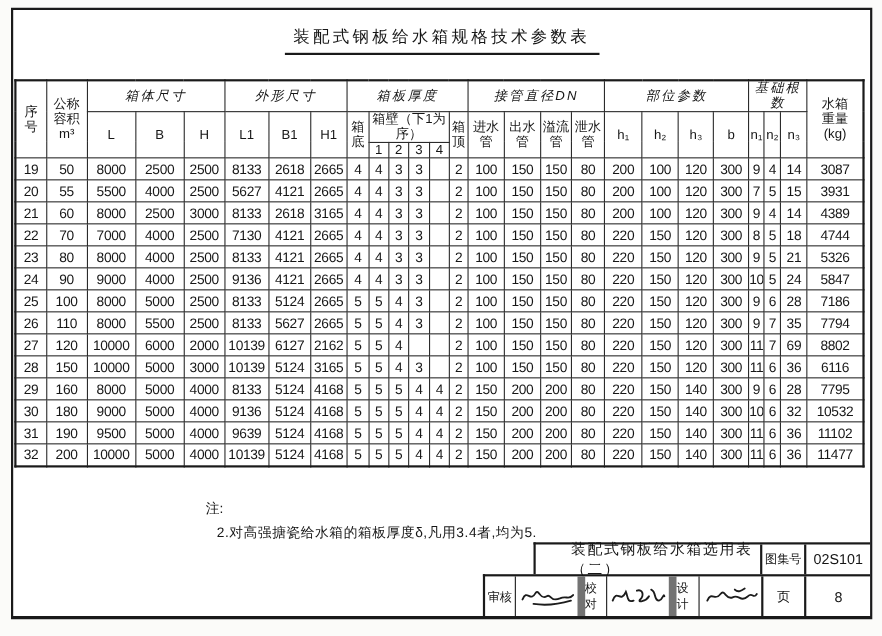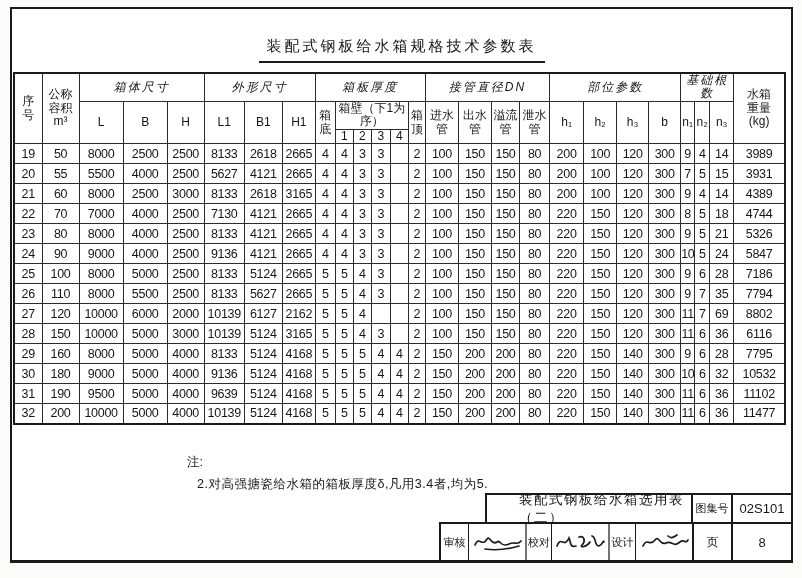--- a/index.html
+++ b/index.html
@@ -11,21 +11,21 @@
     position: relative;
     overflow: hidden;
   }
   .sheet {
     position: absolute; left: 10px; top: 7px;
     width: 783px; height: 556px;
     border: 2px solid #1a1a1a; border-bottom-width: 3px;
     background: #fff;
   }
   
-  .title-wrap { position: absolute; top: 28px; left: 0; width: 100%; text-align: center; }
+  .title-wrap { position: absolute; top: 15px; left: 0; width: 100%; text-align: center; }
   .doc-title {
     display: inline-block; font-size: 15px; letter-spacing: 3px;
     padding: 0 8px 5px; border-bottom: 2px solid #1a1a1a; font-weight: 500;
   }
   
   table.spec {
     position: absolute; left: 1px; top: 63px; width: 773px;
     border-collapse: collapse; table-layout: fixed;
     border: 2px solid #1a1a1a;
   }
@@ -56,21 +56,21 @@
     border: 2px solid #1a1a1a; border-right: none; border-bottom: none;
   }
   .tb-row2 {
     display: flex; height: 38px;
     border-top: 2px solid #1a1a1a; border-left: 2px solid #1a1a1a;
   }
   .tb-cell { display: flex; align-items: center; justify-content: center; }
   .tb-title { flex: 1; font-size: 13.5px; letter-spacing: 1.5px; font-weight: 500; padding-left: 32px; }
   .tb-lbl  { width: 40px; font-size: 11px; border-left: 2px solid #1a1a1a; }
   .tb-val  { width: 60px; font-size: 13px; border-left: 2px solid #1a1a1a; }
-  .tb-lbl2 { width: 27px; font-size: 11px; border-left: 2px solid #737373; }
+  .tb-lbl2 { width: 27px; font-size: 11px; border-left: 7px solid #737373; }
   .tb-lbl2:first-child { border-left: none; }
   .tb-sig  { width: 57px; border-left: 1px solid #1a1a1a; display:flex; align-items:center; justify-content:center; }
   .tb-page-lbl { width: 40px; font-size: 12px; border-left: 2px solid #1a1a1a; }
   .tb-page-val { width: 60px; font-size: 13px; border-left: 2px solid #1a1a1a; }
   .sig-svg { display: block; }
 </style>
 </head>
 <body>
 
 <div class="sheet">
@@ -174,21 +174,21 @@
           <td>150</td>
           <td>150</td>
           <td>80</td>
           <td>200</td>
           <td>100</td>
           <td>120</td>
           <td>300</td>
           <td>9</td>
           <td>4</td>
           <td>14</td>
-          <td>3989</td>
+          <td>3087</td>
         </tr>
         <tr>
           <td>20</td>
           <td>55</td>
           <td>5500</td>
           <td>4000</td>
           <td>2500</td>
           <td>5627</td>
           <td>4121</td>
           <td>2665</td>

